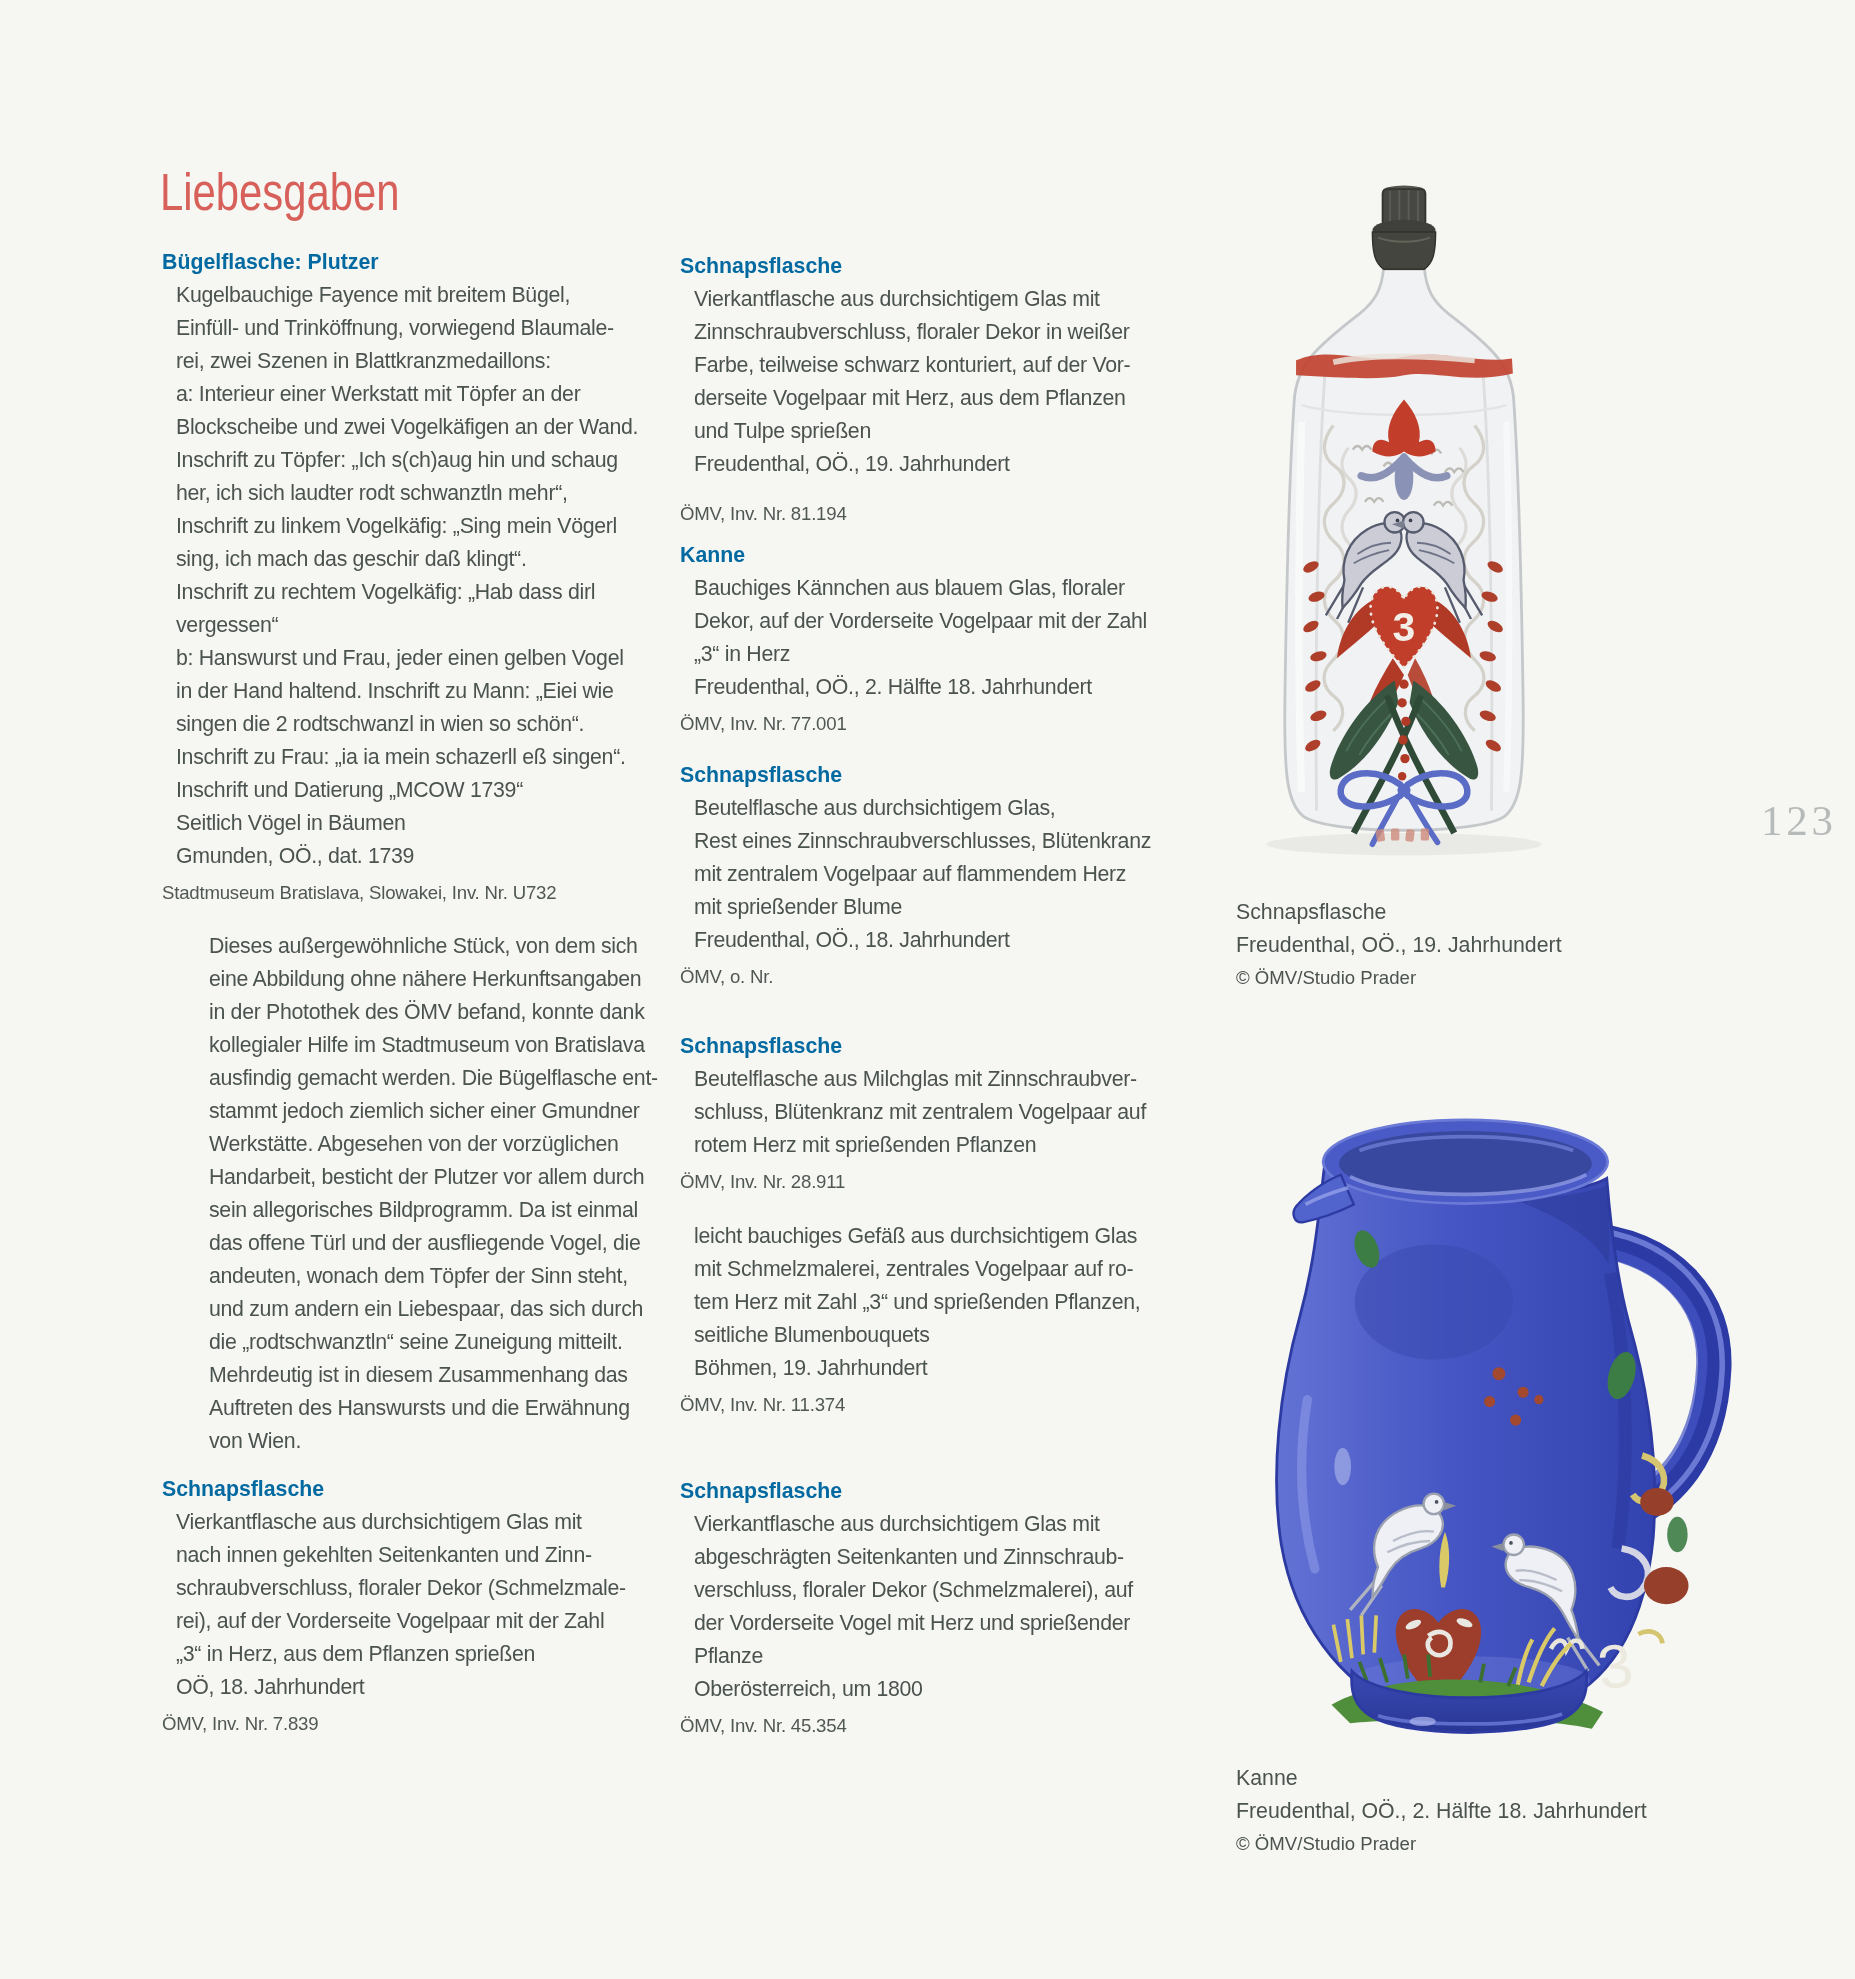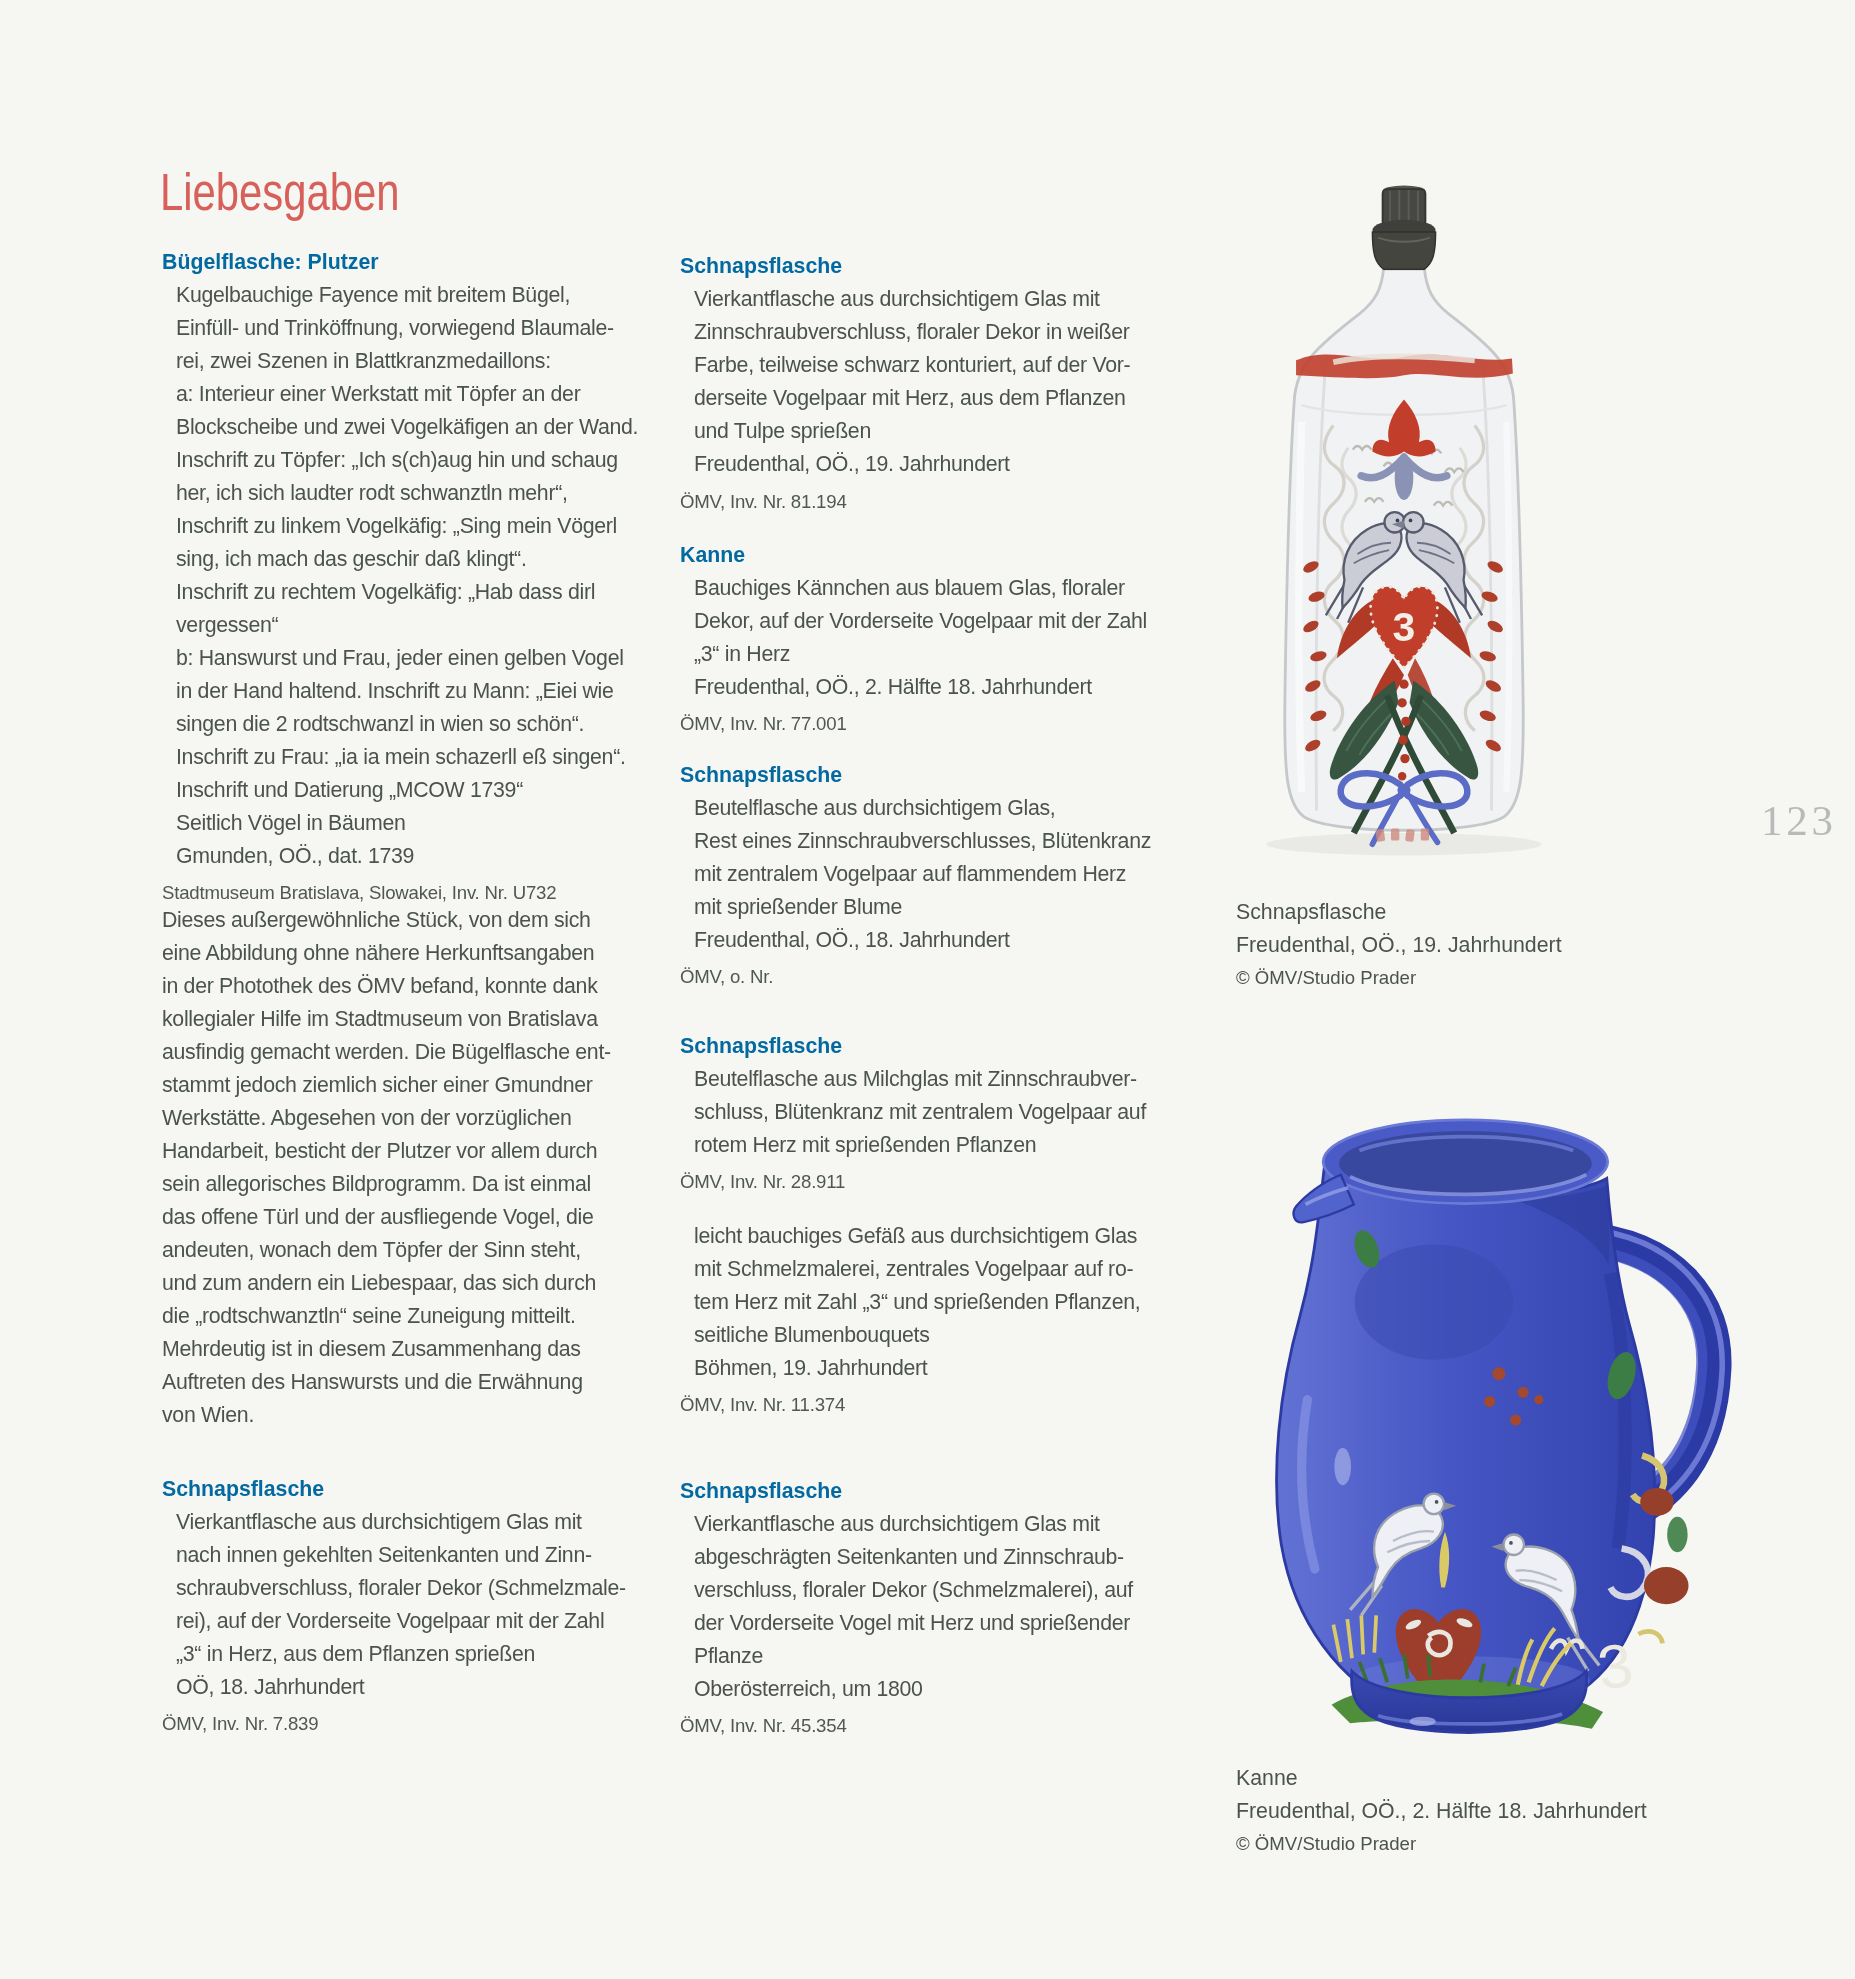--- a/index.html
+++ b/index.html
@@ -50,21 +50,21 @@
 b: Hanswurst und Frau, jeder einen gelben Vogel
 in der Hand haltend. Inschrift zu Mann: „Eiei wie
 singen die 2 rodtschwanzl in wien so schön“.
 Inschrift zu Frau: „ia ia mein schazerll eß singen“.
 Inschrift und Datierung „MCOW 1739“
 Seitlich Vögel in Bäumen
 Gmunden, OÖ., dat. 1739</div>
   <div class="entry-credit" style="margin-top:3.7px;">Stadtmuseum Bratislava, Slowakei, Inv. Nr. U732</div>
 </div>
 
-<div class="abs col-left para" style="top:904px;">Dieses außergewöhnliche Stück, von dem sich
+<div class="abs col-left para" style="top:930px;margin-left:47px;">Dieses außergewöhnliche Stück, von dem sich
 eine Abbildung ohne nähere Herkunftsangaben
 in der Photothek des ÖMV befand, konnte dank
 kollegialer Hilfe im Stadtmuseum von Bratislava
 ausfindig gemacht werden. Die Bügelflasche ent-
 stammt jedoch ziemlich sicher einer Gmundner
 Werkstätte. Abgesehen von der vorzüglichen
 Handarbeit, besticht der Plutzer vor allem durch
 sein allegorisches Bildprogramm. Da ist einmal
 das offene Türl und der ausfliegende Vogel, die
 andeuten, wonach dem Töpfer der Sinn steht,
@@ -86,21 +86,21 @@
 </div>
 
 <div class="abs col-mid" style="top:250px;">
   <div class="entry-title">Schnapsflasche</div>
   <div class="entry-body">Vierkantflasche aus durchsichtigem Glas mit
 Zinnschraubverschluss, floraler Dekor in weißer
 Farbe, teilweise schwarz konturiert, auf der Vor-
 derseite Vogelpaar mit Herz, aus dem Pflanzen
 und Tulpe sprießen
 Freudenthal, OÖ., 19. Jahrhundert</div>
-  <div class="entry-credit" style="margin-top:5px;">ÖMV, Inv. Nr. 81.194</div>
+  <div class="entry-credit" style="margin-top:17px;">ÖMV, Inv. Nr. 81.194</div>
 </div>
 
 <div class="abs col-mid" style="top:539px;">
   <div class="entry-title">Kanne</div>
   <div class="entry-body">Bauchiges Kännchen aus blauem Glas, floraler
 Dekor, auf der Vorderseite Vogelpaar mit der Zahl
 „3“ in Herz
 Freudenthal, OÖ., 2. Hälfte 18. Jahrhundert</div>
   <div class="entry-credit" style="margin-top:3.7px;">ÖMV, Inv. Nr. 77.001</div>
 </div>

